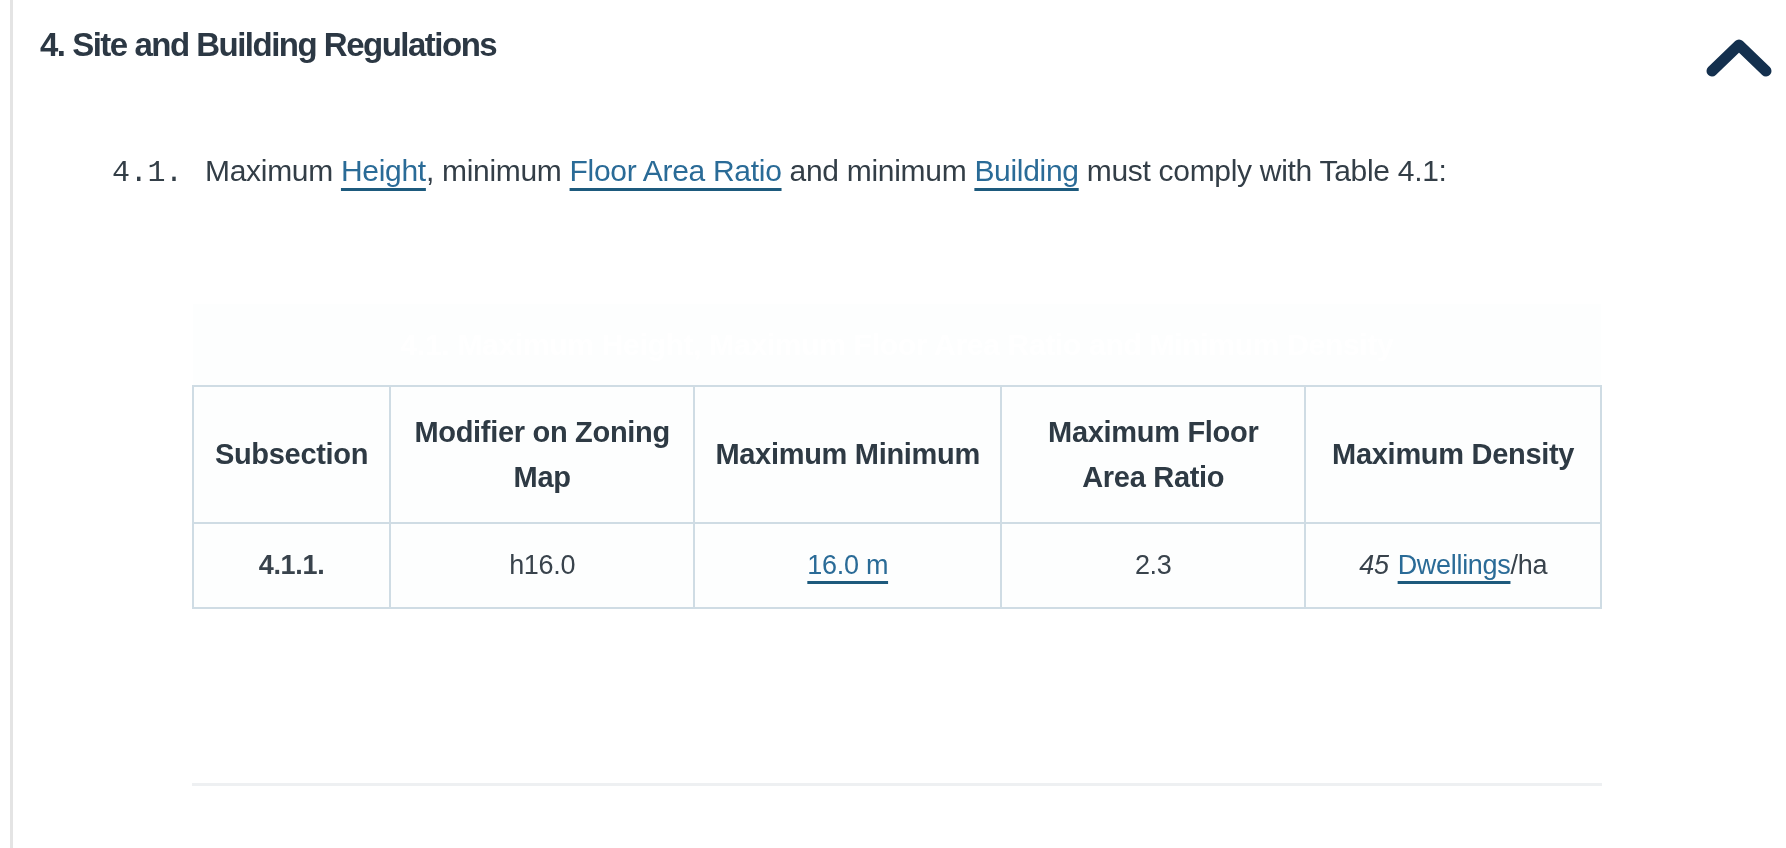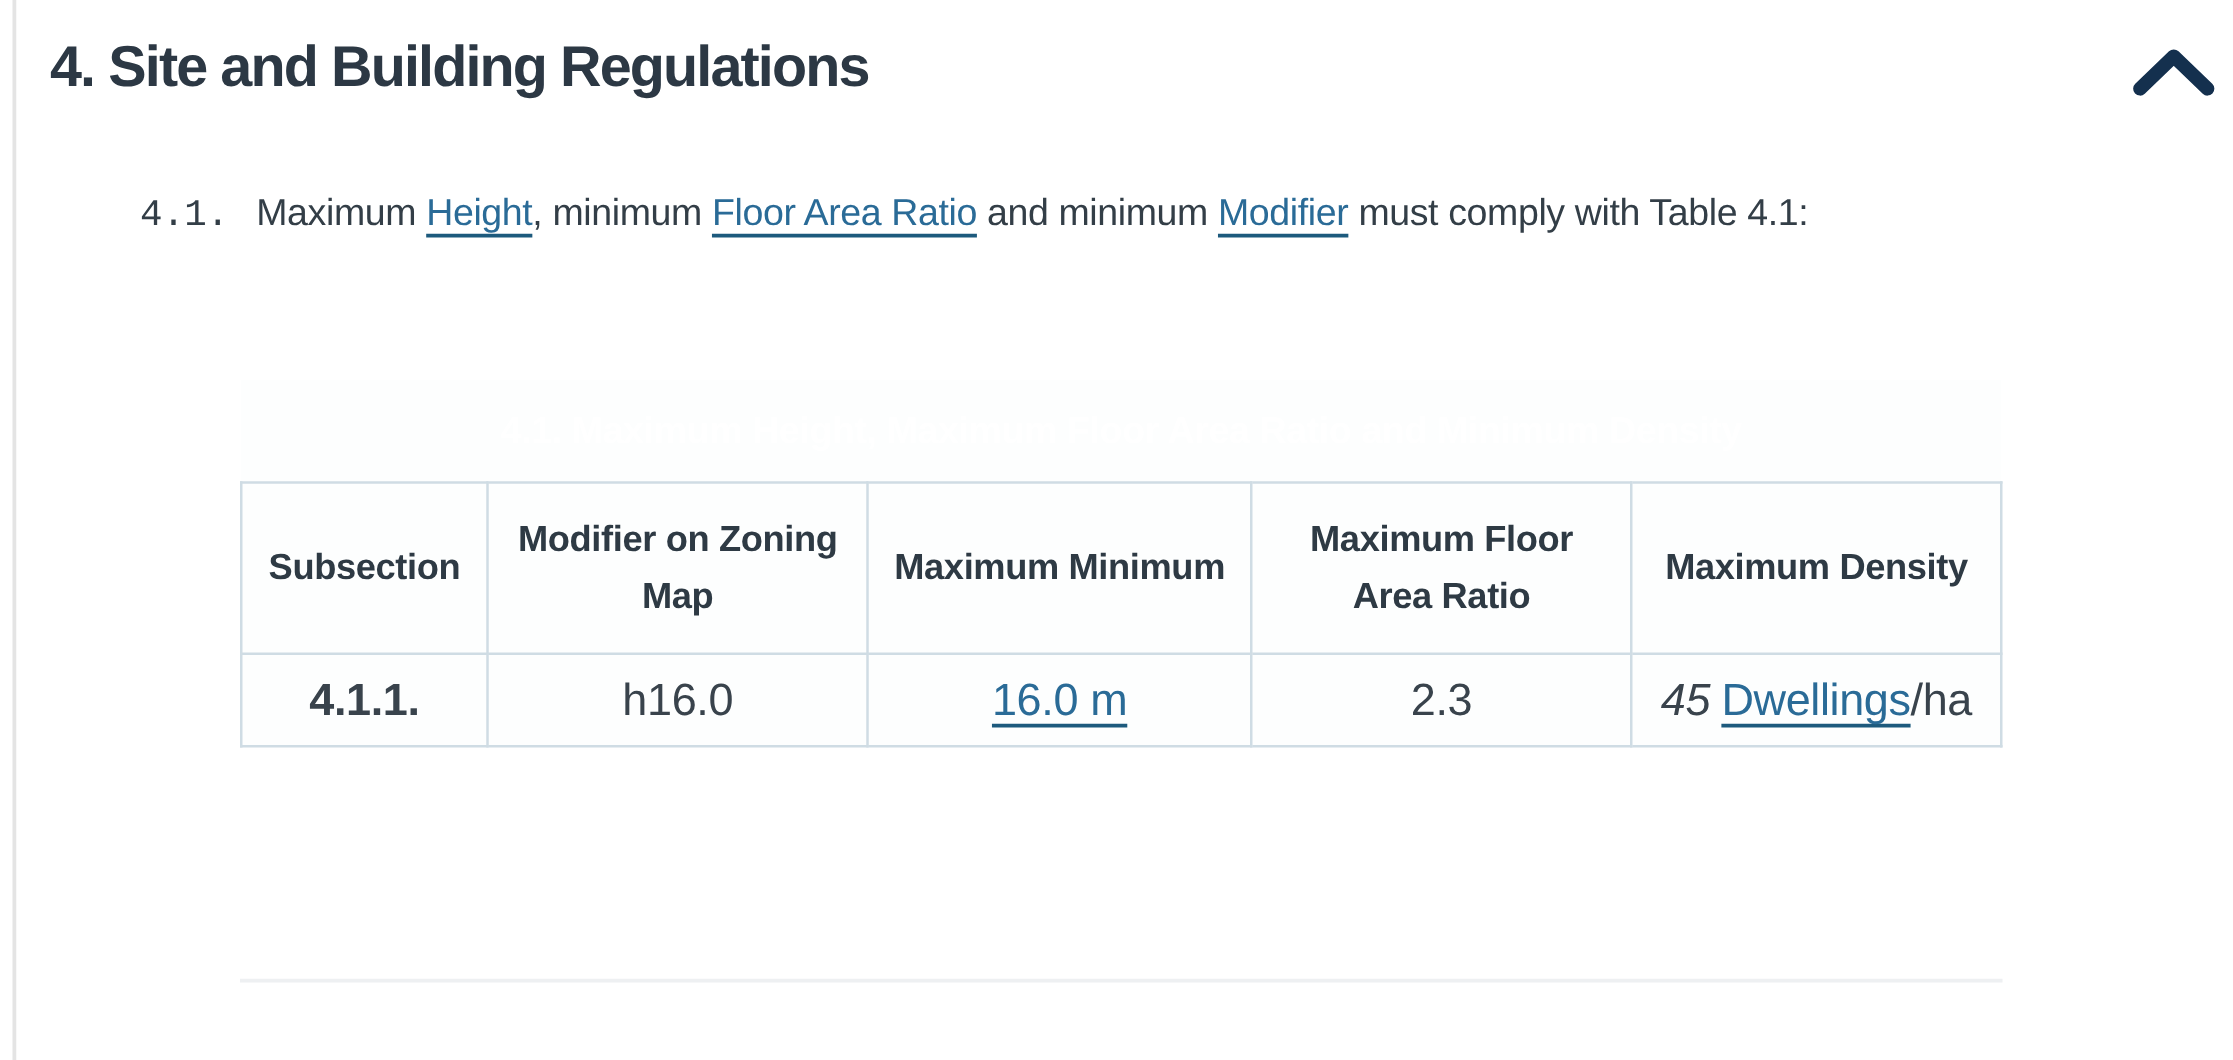--- a/index.html
+++ b/index.html
@@ -13,21 +13,21 @@
   .page { position: relative; width: 1786px; height: 848px; }
 
   .page-edge {
     position: absolute; left: 10px; top: 0;
     width: 3px; height: 848px;
     background: #e4e4e4;
   }
 
   h1.section-heading {
     margin: 0; position: absolute; left: 40px; top: 26px;
-    font-size: 46px; font-weight: bold;
+    font-size: 33px; font-weight: bold;
     color: #2c3844; letter-spacing: -1.5px;
   }
 
   .collapse-btn {
     position: absolute; left: 1704px; top: 34px;
     width: 70px; height: 48px;
     background: none; border: none; padding: 0; cursor: pointer;
   }
   .collapse-btn svg { display: block; }
 
@@ -77,22 +77,22 @@
   .title-row th { border: none; }
 
   .col-head th {
     height: 137px;
     font-size: 29px; font-weight: bold;
     color: #2e3a44; line-height: 1.55;
     padding: 6px 14px; letter-spacing: -0.3px;
   }
 
   .doc-table tbody td {
-    height: 74px;
-    font-size: 36px; color: #39434c; letter-spacing: -0.3px; margin-top: 32px;
+    height: 85px;
+    font-size: 27px; color: #39434c; letter-spacing: -0.3px; margin-top: 32px;
   }
   td.subsection-cell { font-weight: bold; }
   .density-value { margin-right: 9px; font-style: italic; }
 
   .table-shadow {
     position: absolute; left: 192px; top: 783px;
     width: 1410px; height: 3px;
     background: #eef0f2;
   }
 </style>
@@ -105,21 +105,21 @@
   <h1 class="section-heading">4. Site and Building Regulations</h1>
 
   <button class="collapse-btn">
     <span>
       <svg width="70" height="48" viewBox="0 0 70 48">
         <polyline points="8,37 35,11 62,37" fill="none" stroke="#14304e" stroke-width="11" stroke-linecap="round" stroke-linejoin="round"></polyline>
       </svg>
     </span>
   </button>
 
-  <div class="clause"><span class="clause-number">4.1.</span><span><span>Maximum </span><a class="doc-link">Height</a><span>, minimum </span><a class="doc-link">Floor Area Ratio</a><span> and minimum </span><a class="doc-link">Modifier</a><span> must comply with Table 4.1:</span></span></div>
+  <div class="clause"><span class="clause-number">4.1.</span><span><span>Maximum </span><a class="doc-link">Height</a><span>, minimum </span><a class="doc-link">Floor Area Ratio</a><span> and minimum </span><a class="doc-link">Building</a><span> must comply with Table 4.1:</span></span></div>
 
   <table class="doc-table">
     <colgroup>
       <col class="c-subsection">
         <col class="c-modifier">
         <col class="c-height">
         <col class="c-far">
         <col class="c-density">
     </colgroup>
     <thead>

